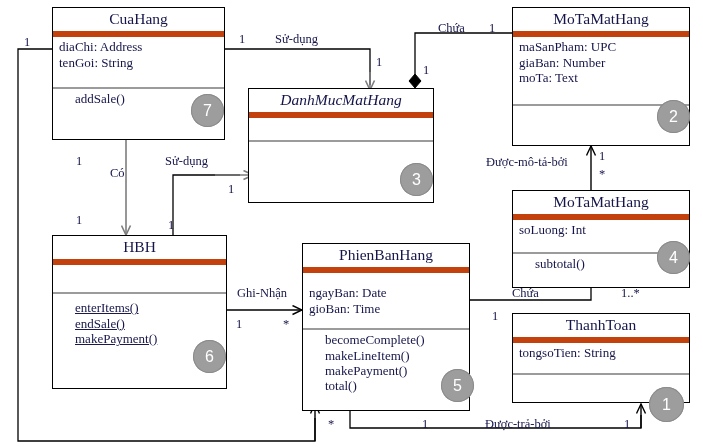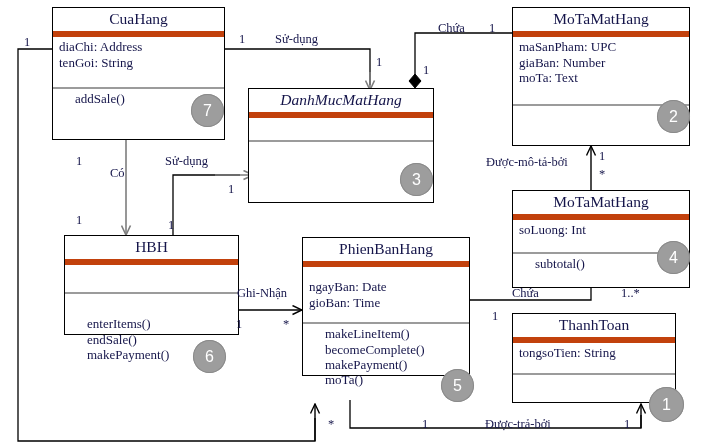--- a/index.html
+++ b/index.html
@@ -128,49 +128,49 @@
     <div class="title">MoTaMatHang</div>
     <div class="attrs" style="height:27px;">
       <div class="row">soLuong: Int</div>
     </div>
     <div class="ops">
       <div class="row">subtotal()</div>
     </div>
   </div>
   <div class="badge" style="left:657px;top:241px;width:33px;height:33px;">4</div>
 
-  <div class="cls" style="left:64px;top:235px;width:175px;height:100px;">
+  <div class="cls" style="left:52px;top:235px;width:175px;height:154px;">
     <div class="title">HBH</div>
     <div class="attrs" style="height:22px;">
       <div class="row empty"></div>
     </div>
-    <div class="ops" style="padding-top:22px;">
+    <div class="ops" style="padding-top:6px;text-decoration:underline;">
       <div class="row">enterItems()</div>
       <div class="row">endSale()</div>
       <div class="row">makePayment()</div>
     </div>
   </div>
   <div class="badge" style="left:193px;top:340px;width:33px;height:33px;">6</div>
 
-  <div class="cls" style="left:302px;top:237px;width:168px;height:139px;">
+  <div class="cls" style="left:302px;top:243px;width:168px;height:168px;">
     <div class="title">PhienBanHang</div>
     <div class="attrs" style="height:40px;margin-top:10px;">
       <div class="row">ngayBan: Date</div>
       <div class="row">gioBan: Time</div>
     </div>
     <div class="ops">
+      <div class="row">becomeComplete()</div>
       <div class="row">makeLineItem()</div>
-      <div class="row">becomeComplete()</div>
       <div class="row">makePayment()</div>
-      <div class="row">moTa()</div>
+      <div class="row">total()</div>
     </div>
   </div>
   <div class="badge" style="left:441px;top:369px;width:33px;height:33px;">5</div>
 
-  <div class="cls" style="left:512px;top:313px;width:164px;height:90px;">
+  <div class="cls" style="left:512px;top:313px;width:178px;height:90px;">
     <div class="title">ThanhToan</div>
     <div class="attrs" style="height:25px;">
       <div class="row">tongsoTien: String</div>
     </div>
     <div class="ops">
       <div class="row empty"></div>
     </div>
   </div>
   <div class="badge" style="left:649px;top:387px;width:35px;height:35px;">1</div>
 

